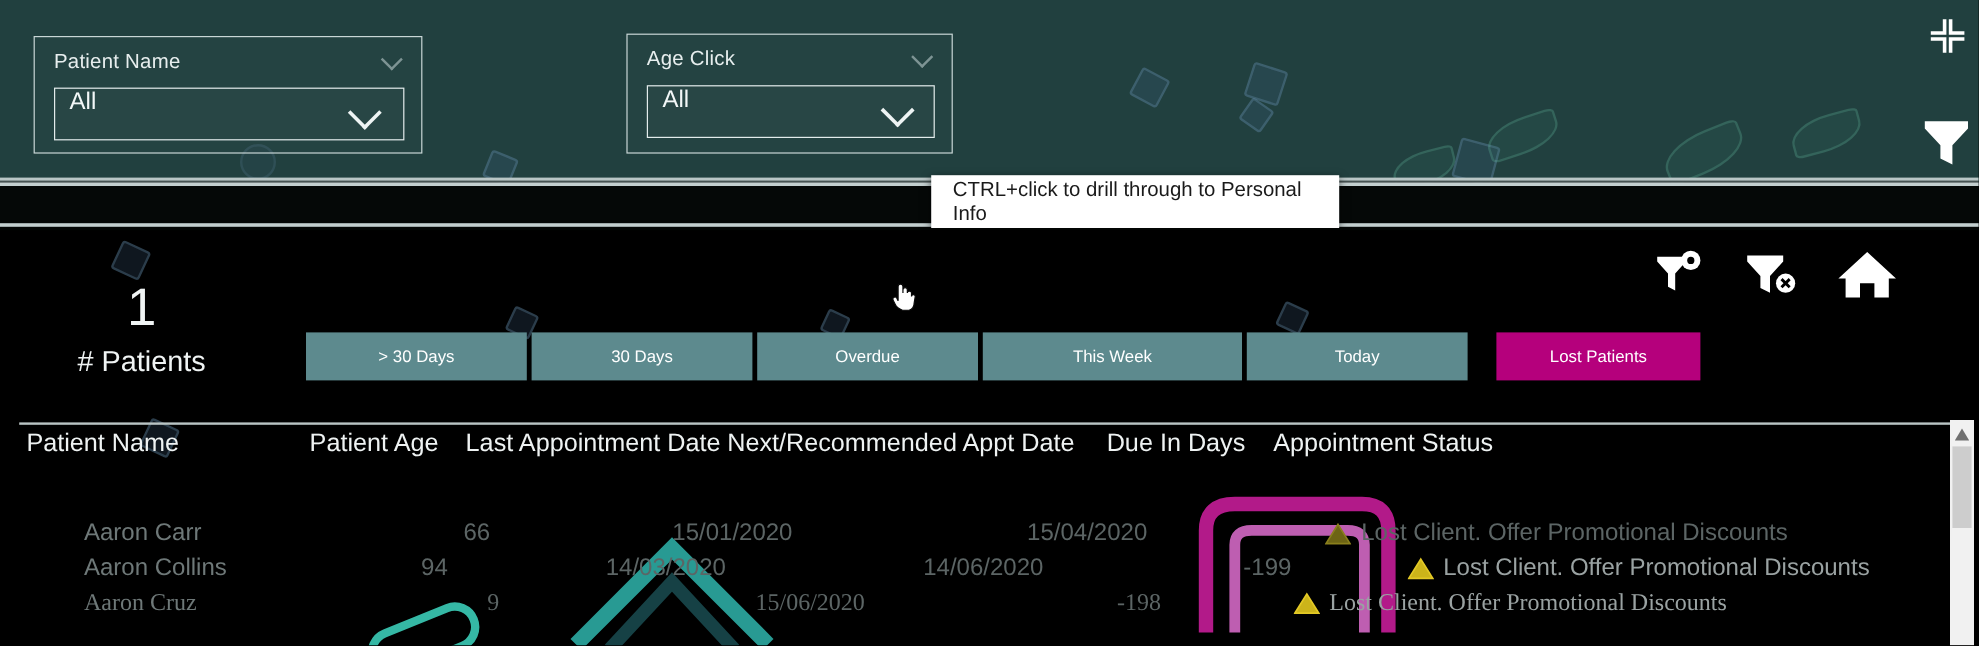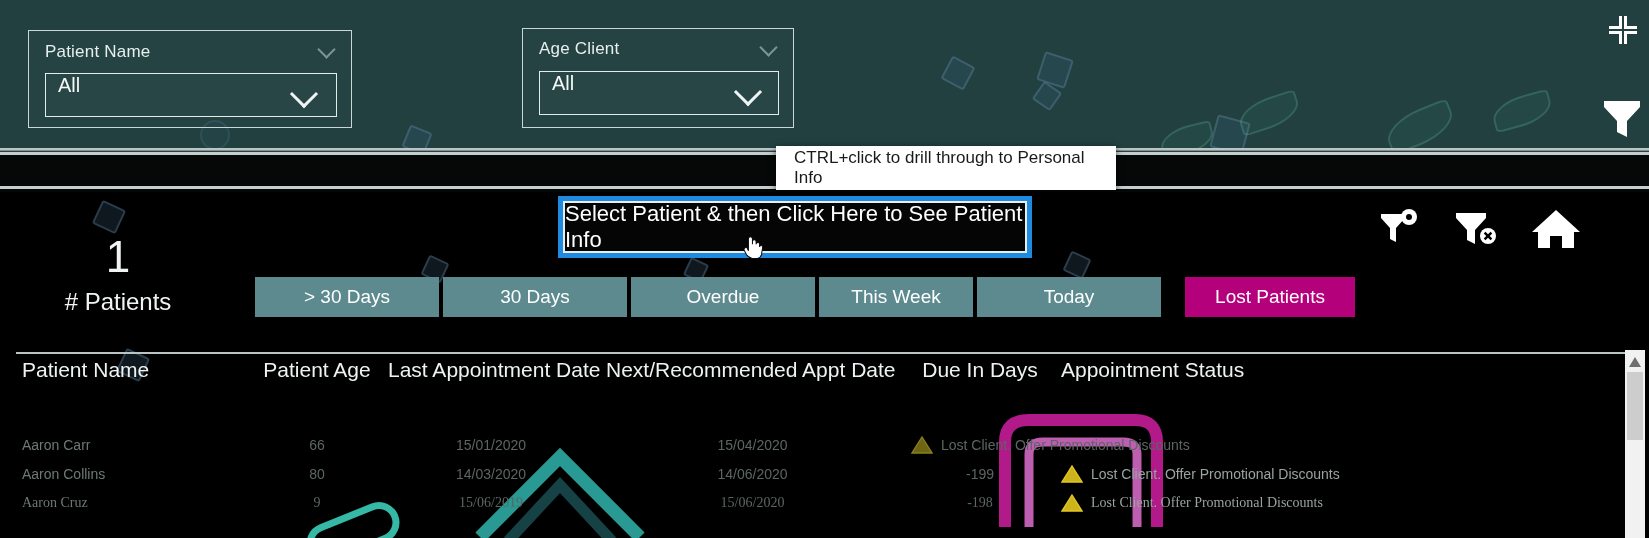--- a/index.html
+++ b/index.html
@@ -105,37 +105,37 @@
   .kpi .num { font-size:44px; line-height:46px; font-weight:400; }
   .kpi .cap { font-size:24px; margin-top:8px; }
 
   
   .ico { position:absolute; }
 
   
   .btnstrip { position:absolute; display:flex; }
   .tile {
     height:40px; display:flex; align-items:center; justify-content:center;
-    background:#5d8a8e; color:#ffffff; font-size:19px; margin-right:4px;
+    background:#5d8a8e; color:#ffffff; font-size:14px; margin-right:4px;
   }
   .tile.accent { background:#b5007c; }
   .thead {
     display:flex; align-items:center; height:34px;
     color:#eef2f2; font-size:21px; border-top:2px solid #b9c4c4;
   }
   .thead .cell { padding:0 6px; white-space:nowrap; }
   .c1 { width:236px; }
-  .c2 { width:130px; text-align:center; }
+  .c2 { width:130px; text-align:left; }
   .c3 { width:218px; text-align:center; }
   .c4 { width:305px; }
   .c5 { width:150px; text-align:center; }
   .c6 { width:560px; }
 
   .trow { display:flex; align-items:center; height:38px; }
-  .trow .cell { padding:0 6px; font-size:14px; }
+  .trow .cell { padding:0 6px; font-size:20px;margin-left:48px; }
 
   .dimrow { color:#5c6565; }
   .dimrow .cell { display:flex; align-items:center; height:100%; }
   .dimrow .c1 { color:#6e7878; }
 
   
   .sbar { position:absolute; background:#f1f1f1; }
   .sthumb { position:absolute; background:#cdcdcd; }
   .sarrow { position:absolute; }
 
@@ -162,21 +162,21 @@
     <div class="slicer" style="left:28px;top:30px;width:324px;height:98px;">
       <div class="slicer-title" style="left:16px;top:11px;">Patient Name</div>
       <div class="chev-sm" style="right:18px;top:12px;"></div>
       <div class="slicer-box" style="left:16px;top:42px;width:292px;height:44px;">
         <span class="val">All</span>
         <div class="chev-lg" style="right:22px;top:10px;"></div>
       </div>
     </div>
 
     <div class="slicer" style="left:522px;top:28px;width:272px;height:100px;">
-      <div class="slicer-title" style="left:16px;top:10px;">Age Client</div>
+      <div class="slicer-title" style="left:16px;top:10px;">Age Click</div>
       <div class="chev-sm" style="right:18px;top:12px;"></div>
       <div class="slicer-box" style="left:16px;top:42px;width:240px;height:44px;">
         <span class="val">All</span>
         <div class="chev-lg" style="right:20px;top:10px;"></div>
       </div>
     </div>
 
 
     <svg class="collapse-icon" style="right:8px;top:12px;" width="36" height="36" viewBox="0 0 36 36">
       <g fill="#ffffff">
@@ -215,23 +215,20 @@
     <div class="deco d-diamond" style="left:424px;top:66px;width:22px;height:22px;transform:rotate(25deg);"></div>
     <div class="deco d-diamond" style="left:686px;top:68px;width:20px;height:20px;transform:rotate(25deg);"></div>
     <div class="deco d-diamond" style="left:1066px;top:62px;width:22px;height:22px;transform:rotate(25deg);"></div>
     <div class="deco d-diamond" style="left:120px;top:160px;width:26px;height:26px;transform:rotate(25deg);"></div>
 
     <div class="kpi" style="left:20px;top:42px;width:196px;">
       <div class="num">1</div>
       <div class="cap"># Patients</div>
     </div>
 
-    <div class="drill-wrap" style="left:558px;top:4px;width:474px;height:62px;">
-      <div class="drill-btn">Select Patient &amp; then Click Here to See Patient Info</div>
-    </div>
     <svg class="cursor-hand" style="left:742px;top:42px;" width="24" height="28" viewBox="0 0 24 28">
       <path d="M7 18 L7 5 q0-2.2 2.2-2.2 T11.4 5 L11.4 11 L11.4 8 q0-2 2-2 t2 2 l0 3 q0-1.8 1.9-1.8 t1.9 1.8 l0 3 q0-1.6 1.7-1.6 t1.7 1.6 L21.6 20 q0 5 -4.6 6.6 L11 26.6 Q6 25 4.2 21 L2.4 17.4 q-.8-1.8 1-2.6 t2.6 1 Z" fill="#ffffff" stroke="#0a0a0a" stroke-width="1.1"></path>
     </svg>
 
     <svg class="ico" style="left:1376px;top:14px;" width="44" height="44" viewBox="0 0 44 44">
       <path d="M5 8 h24 v4 l-9 10 v14 l-6 -3 v-11 l-9 -10 z" fill="#ffffff"></path>
       <circle cx="33" cy="11" r="8" fill="#ffffff"></circle>
       <circle cx="33" cy="11" r="3" fill="#000000"></circle>
     </svg>
     <svg class="ico" style="left:1452px;top:14px;" width="46" height="44" viewBox="0 0 46 44">
@@ -240,21 +237,21 @@
       <path d="M32.6 26.6 L39.4 33.4 M39.4 26.6 L32.6 33.4" stroke="#000000" stroke-width="2.4"></path>
     </svg>
     <svg class="ico" style="left:1530px;top:14px;" width="52" height="44" viewBox="0 0 52 44">
       <path d="M26 4 L50 26 L44 26 L44 42 L32 42 L32 30 L20 30 L20 42 L8 42 L8 26 L2 26 Z" fill="#ffffff"></path>
     </svg>
 
     <div class="btnstrip" style="left:255px;top:85px;">
       <div class="tile" style="width:184px;">&gt; 30 Days</div>
       <div class="tile" style="width:184px;">30 Days</div>
       <div class="tile" style="width:184px;">Overdue</div>
-      <div class="tile" style="width:154px;">This Week</div>
+      <div class="tile" style="width:216px;">This Week</div>
       <div class="tile" style="width:184px;">Today</div>
       <div class="tile accent" style="width:170px;margin-left:20px;">Lost Patients</div>
     </div>
 
     <div style="position:absolute;left:16px;top:160px;width:1612px;">
 
       <div class="thead">
         <div class="cell c1">Patient Name</div>
         <div class="cell c2">Patient Age</div>
         <div class="cell c3">Last Appointment Date</div>
@@ -272,36 +269,35 @@
           <div class="cell c6">
             <svg width="22" height="20" viewBox="0 0 22 20" style="margin-right:8px;flex:none;">
               <path d="M11 2 L21 18 L1 18 Z" fill="#6d6414" stroke="#8a7f1c" stroke-width="1.4"></path>
             </svg>
             <span>Lost Client. Offer Promotional Discounts</span>
           </div>
         </div>
 
         <div class="trow dimrow" style="height:29px;">
           <div class="cell c1">Aaron Collins</div>
-          <div class="cell c2" style="justify-content:center;">80</div>
+          <div class="cell c2" style="justify-content:center;">94</div>
           <div class="cell c3" style="justify-content:center;">14/03/2020</div>
           <div class="cell c4" style="justify-content:center;">14/06/2020</div>
           <div class="cell c5" style="justify-content:center;">-199</div>
           <div class="cell c6">
             <svg width="22" height="20" viewBox="0 0 22 20" style="margin-right:8px;flex:none;">
               <path d="M11 2 L21 18 L1 18 Z" fill="#ccb41a" stroke="#e2c825" stroke-width="1.4"></path>
             </svg>
             <span style="color:#9aa2a2;">Lost Client. Offer Promotional Discounts</span>
           </div>
         </div>
 
         <div class="trow dimrow" style="height:29px;font-family:Liberation Serif, serif;">
           <div class="cell c1">Aaron Cruz</div>
           <div class="cell c2" style="justify-content:center;">9</div>
-          <div class="cell c3" style="justify-content:center;">15/06/2019</div>
           <div class="cell c4" style="justify-content:center;">15/06/2020</div>
           <div class="cell c5" style="justify-content:center;">-198</div>
           <div class="cell c6">
             <svg width="22" height="20" viewBox="0 0 22 20" style="margin-right:8px;flex:none;">
               <path d="M11 2 L21 18 L1 18 Z" fill="#ccb41a" stroke="#e2c825" stroke-width="1.4"></path>
             </svg>
             <span style="color:#9aa2a2;">Lost Client. Offer Promotional Discounts</span>
           </div>
         </div>
       </div>

